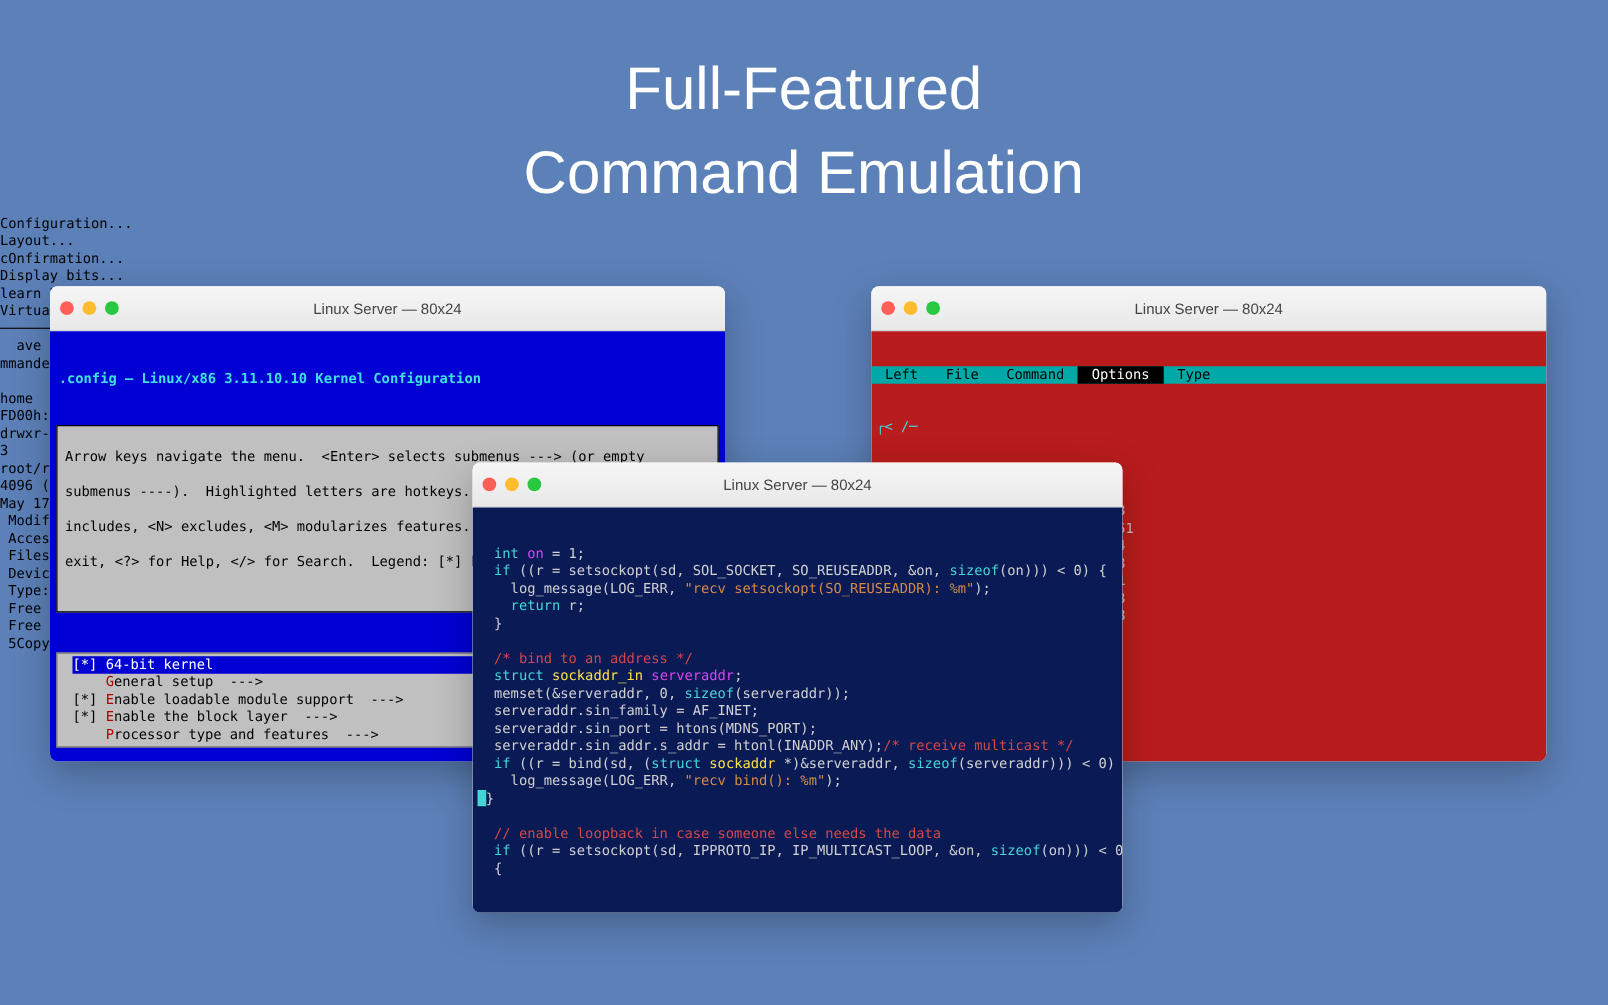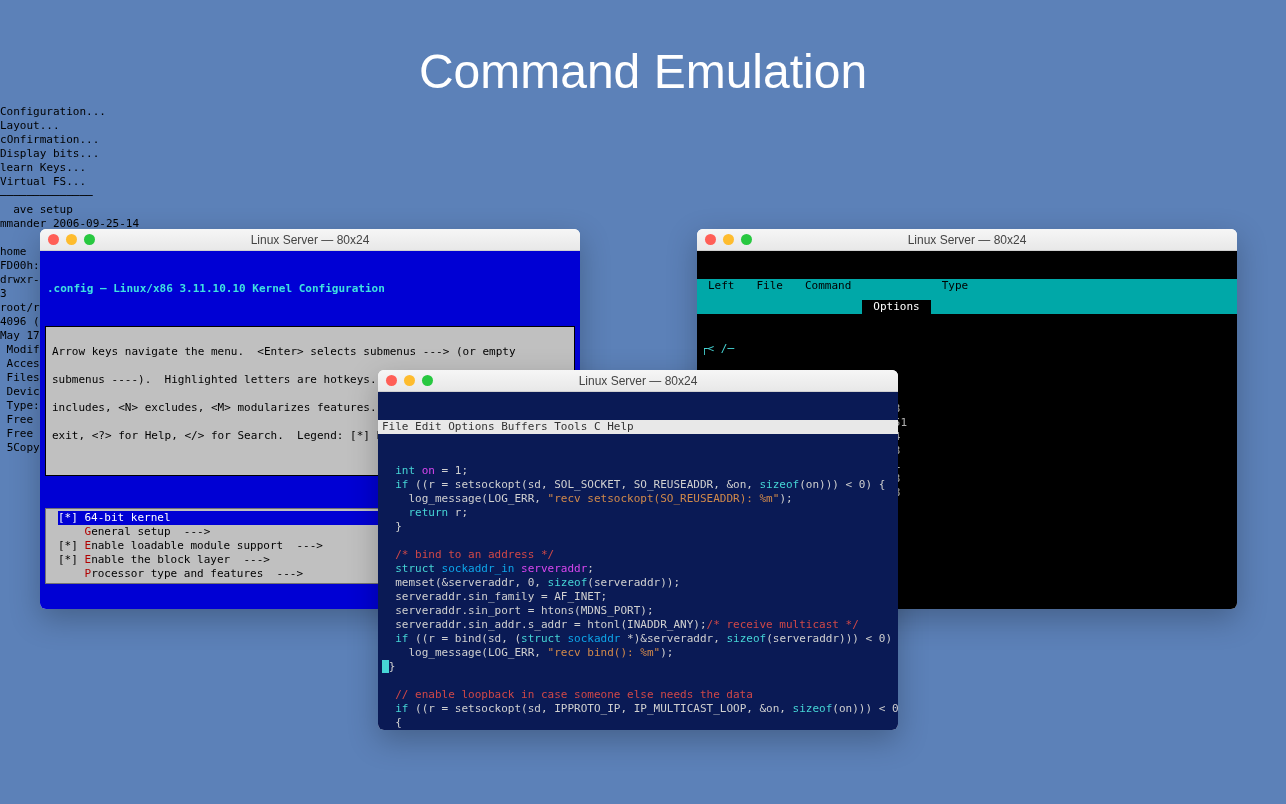--- a/index.html
+++ b/index.html
@@ -20,21 +20,21 @@
     padding-top: 38px;
   }
   .window {
     position: absolute;
     background: #ffffff;
     border-radius: 6px;
     box-shadow: 0 10px 30px rgba(0,0,0,0.25);
     overflow: hidden;
   }
   .titlebar {
-    height: 22px;
+    height: 36px;
     background: linear-gradient(#f6f6f6,#e8e8e8);
     border-bottom: 1px solid #d0d0d0;
     display: flex;
     align-items: center;
     padding: 0 8px;
     font-size: 12px;
     color: #444;
   }
   .traffic { display: flex; gap: 7px; position: absolute; left: 8px; }
   .dot { width: 11px; height: 11px; border-radius: 50%; }
@@ -54,43 +54,44 @@
   .w1 .hdrline { color:#3ee0e0; background:#0000d4;font-weight:bold; }
   .w1 .greybox { background:#c0c0c0; color:#000; border:1px solid #000; padding:4px 6px; margin:2px; }
   .w1 .cfgtitle { color:#b800b8; text-align:center; }
   .w1 .menuwrap { background:#c0c0c0; color:#000; padding:2px 12px; margin:2px; border:1px solid #737373;}
   .w1 .menuline { }
   .w1 .sel { background:#0000d4; color:#fff; }
   .w1 .hot { color:#b00000; }
 
   
   .w2 { left: 697px; top: 229px; width: 540px; height: 380px; }
-  .w2 .body { background:#000000; height:calc(100% - 22px); color:#c0c0c0; }
+  .w2 .body { background:#b91c1c; height:calc(100% - 22px); color:#c0c0c0; }
   .w2 .menubar { background:#00a8a8; color:#000; display:flex; }
   .w2 .menubar span { padding:0 11px; }
-  .w2 .menubar .active { background:#000; color:#fff;margin-top:21px; }
+  .w2 .menubar .active { background:#000; color:#fff; }
   .w2 .panelhdr { color:#ffff55; }
   .w2 .row { color:#c0c0c0; }
 
   
   .w3 { left: 378px; top: 370px; width: 520px; height: 360px; }
   .w3 .body { background:#0a1a55; height:calc(100% - 22px); color:#d0d0d0;}
   .w3 .embar { background:#e8e8e8; color:#333; padding:0 4px; }
   .w3 .code { padding:2px 4px; }
   .kw { color:#46d5d5; }
-  .ty { color:#0ea5e9;margin-top:40px; }
+  .ty { color:#fde047;margin-top:40px; }
   .id { color:#d946ef; }
   .st { color:#d28a4a; }
   .cm { color:#d04848; }
   .cur { background:#46d5d5; }
 </style>
 </head>
 <body>
 
 <div class="headline">
+  <div>Full-Featured</div>
   <div>Command Emulation</div>
 </div>
 
 <div class="window w1">
   <div class="titlebar">
     <div class="traffic">
       <div class="dot red"></div>
       <div class="dot yel"></div>
       <div class="dot grn"></div>
     </div>
@@ -140,17 +141,16 @@
 <div class="window w3">
   <div class="titlebar">
     <div class="traffic">
       <div class="dot red"></div>
       <div class="dot yel"></div>
       <div class="dot grn"></div>
     </div>
     <span class="title-text">Linux Server — 80x24</span>
   </div>
   <div class="body term">
-    <div class="embar">File Edit Options Buffers Tools C Help</div>
     <div class="code" id="emcode"><div><span class="kw">  int</span><span> </span><span class="id">on</span><span> = 1;</span></div><div><span class="kw">  if</span><span> ((r = setsockopt(sd, SOL_SOCKET, SO_REUSEADDR, &amp;on, </span><span class="kw">sizeof</span><span>(on))) &lt; 0) {</span></div><div><span>    log_message(LOG_ERR, </span><span class="st">"recv setsockopt(SO_REUSEADDR): %m"</span><span>);</span></div><div><span class="kw">    return</span><span> r;</span></div><div><span>  }</span></div><div><span> </span></div><div><span class="cm">  /* bind to an address */</span></div><div><span class="kw">  struct</span><span> </span><span class="ty">sockaddr_in</span><span> </span><span class="id">serveraddr</span><span>;</span></div><div><span>  memset(&amp;serveraddr, 0, </span><span class="kw">sizeof</span><span>(serveraddr));</span></div><div><span>  serveraddr.sin_family = AF_INET;</span></div><div><span>  serveraddr.sin_port = htons(MDNS_PORT);</span></div><div><span>  serveraddr.sin_addr.s_addr = htonl(INADDR_ANY);</span><span class="cm">/* receive multicast */</span></div><div><span class="kw">  if</span><span> ((r = bind(sd, (</span><span class="kw">struct</span><span> </span><span class="ty">sockaddr</span><span> *)&amp;serveraddr, </span><span class="kw">sizeof</span><span>(serveraddr))) &lt; 0) {</span></div><div><span>    log_message(LOG_ERR, </span><span class="st">"recv bind(): %m"</span><span>);</span></div><div><span class="cur"> </span><span>}</span></div><div><span> </span></div><div><span class="cm">  // enable loopback in case someone else needs the data</span></div><div><span class="kw">  if</span><span> ((r = setsockopt(sd, IPPROTO_IP, IP_MULTICAST_LOOP, &amp;on, </span><span class="kw">sizeof</span><span>(on))) &lt; 0)\</span></div><div><span>  {</span></div></div>
     
   </div>
 </div>
 
 </body></html>

